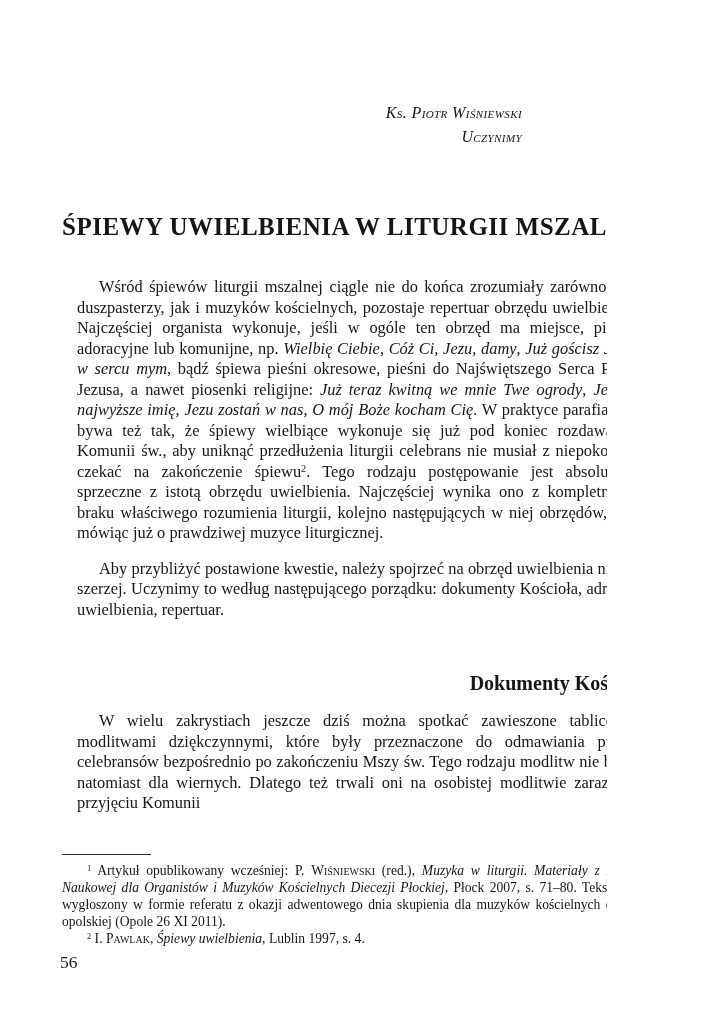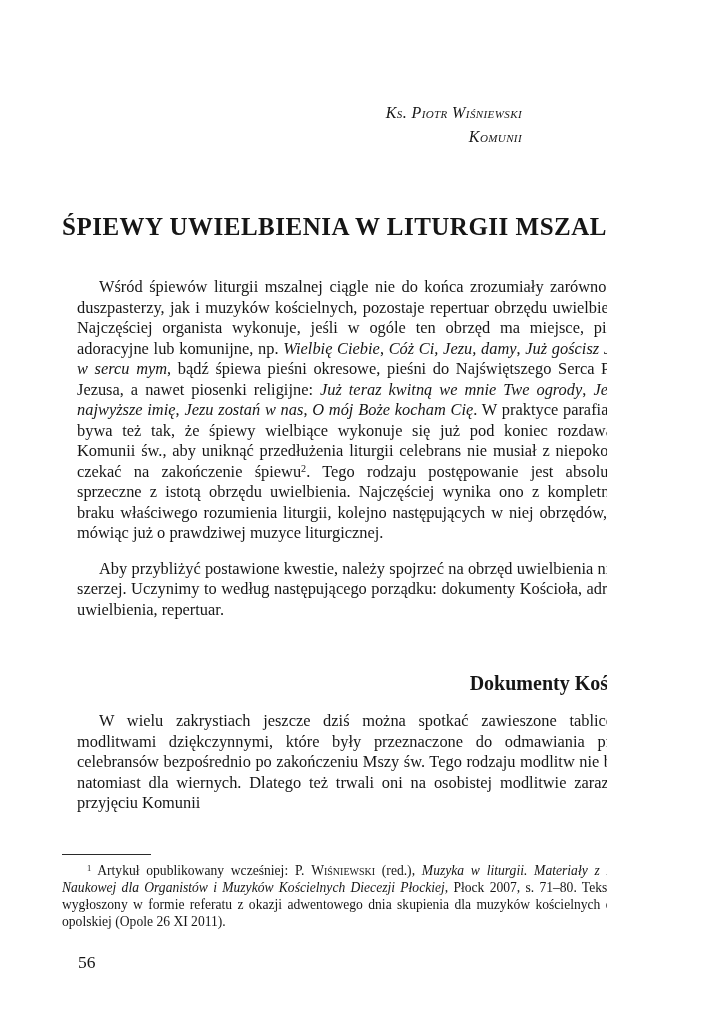--- a/index.html
+++ b/index.html
@@ -76,55 +76,56 @@
   .footnote-rule {
     width: 89px;
     height: 0;
     border-top: 1px solid #2a2a2a;
     margin: 0 0 7px 0;
   }
   .footnotes p { margin: 0; text-indent: 25px; }
   .page-number {
     position: absolute;
     top: 952px;
-    left: 78px;
+    left: 60px;
     font-size: 17.5px;
   }
   sup {
     font-size: 62%;
     line-height: 0;
     vertical-align: baseline;
     position: relative;
     top: -0.45em;
   }
   .seg-i { font-style: italic; }
   .seg-sc { font-variant: small-caps; }
 </style>
 </head>
 <body>
 
 <div class="page">
 
   <div class="author-block">
     <div>Ks. Piotr Wiśniewski</div>
-    <div>Komunii</div>
+    <div>Uczynimy</div>
   </div>
 
   <h1 class="article-title"><span>ŚPIEWY UWIELBIENIA W LITURGII MSZALNEJ</span><sup>1</sup></h1>
 
   <div class="body-main">
     <p><span>Wśród śpiewów liturgii mszalnej ciągle nie do końca zrozumiały zarówno dla duszpasterzy, jak i muzyków kościelnych, pozostaje repertuar obrzędu uwielbienia. Najczęściej organista wykonuje, jeśli w ogóle ten obrzęd ma miejsce, pieśni adoracyjne lub komunijne, np. </span><span class="seg-i">Wielbię Ciebie</span><span>, </span><span class="seg-i">Cóż Ci, Jezu, damy</span><span>, </span><span class="seg-i">Już gościsz Jezu w sercu mym</span><span>, bądź śpiewa pieśni okresowe, pieśni do Najświętszego Serca Pana Jezusa, a nawet piosenki religijne: </span><span class="seg-i">Już teraz kwitną we mnie Twe ogrody</span><span>, </span><span class="seg-i">Jezus, najwyższe imię</span><span>, </span><span class="seg-i">Jezu zostań w nas</span><span>, </span><span class="seg-i">O mój Boże kocham Cię</span><span>. W praktyce parafialnej bywa też tak, że śpiewy wielbiące wykonuje się już pod koniec rozdawania Komunii św., aby uniknąć przedłużenia liturgii celebrans nie musiał z niepokojem czekać na zakończenie śpiewu</span><sup>2</sup><span>. Tego rodzaju postępowanie jest absolutnie sprzeczne z istotą obrzędu uwielbienia. Najczęściej wynika ono z kompletnego braku właściwego rozumienia liturgii, kolejno następujących w niej obrzędów, nie mówiąc już o prawdziwej muzyce liturgicznej.</span></p>
     <p><span>Aby przybliżyć postawione kwestie, należy spojrzeć na obrzęd uwielbienia nieco szerzej. Uczynimy to według następującego porządku: dokumenty Kościoła, adresat uwielbienia, repertuar.</span></p>
   </div>
 
   <div class="section">
     <h2 class="section-heading">Dokumenty Kościoła</h2>
     <p><span>W wielu zakrystiach jeszcze dziś można spotkać zawieszone tablice z modlitwami dziękczynnymi, które były przeznaczone do odmawiania przez celebransów bezpośrednio po zakończeniu Mszy św. Tego rodzaju modlitw nie było natomiast dla wiernych. Dlatego też trwali oni na osobistej modlitwie zaraz po przyjęciu Komunii</span></p>
   </div>
 
   <div class="footnotes">
     <div class="footnote-rule"></div>
     <p><sup>1</sup><span><span> Artykuł opublikowany wcześniej: P. </span><span class="seg-sc">Wiśniewski</span><span> (red.), </span><span class="seg-i">Muzyka w liturgii. Materiały z II Sesji Naukowej dla Organistów i Muzyków Kościelnych Diecezji Płockiej</span><span>, Płock 2007, s. 71–80. Tekst został wygłoszony w formie referatu z okazji adwentowego dnia skupienia dla muzyków kościelnych diecezji opolskiej (Opole 26 XI 2011).</span></span></p>
+    <p><sup>2</sup><span><span> I. </span><span class="seg-sc">Pawlak</span><span>, </span><span class="seg-i">Śpiewy uwielbienia</span><span>, Lublin 1997, s. 4.</span></span></p>
   </div>
 
   <div class="page-number">56</div>
 
 </div>
 
 </body></html>

